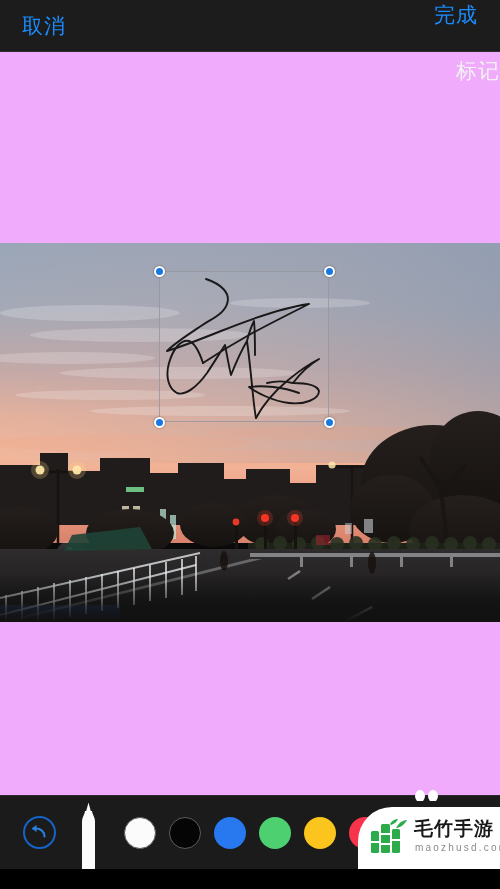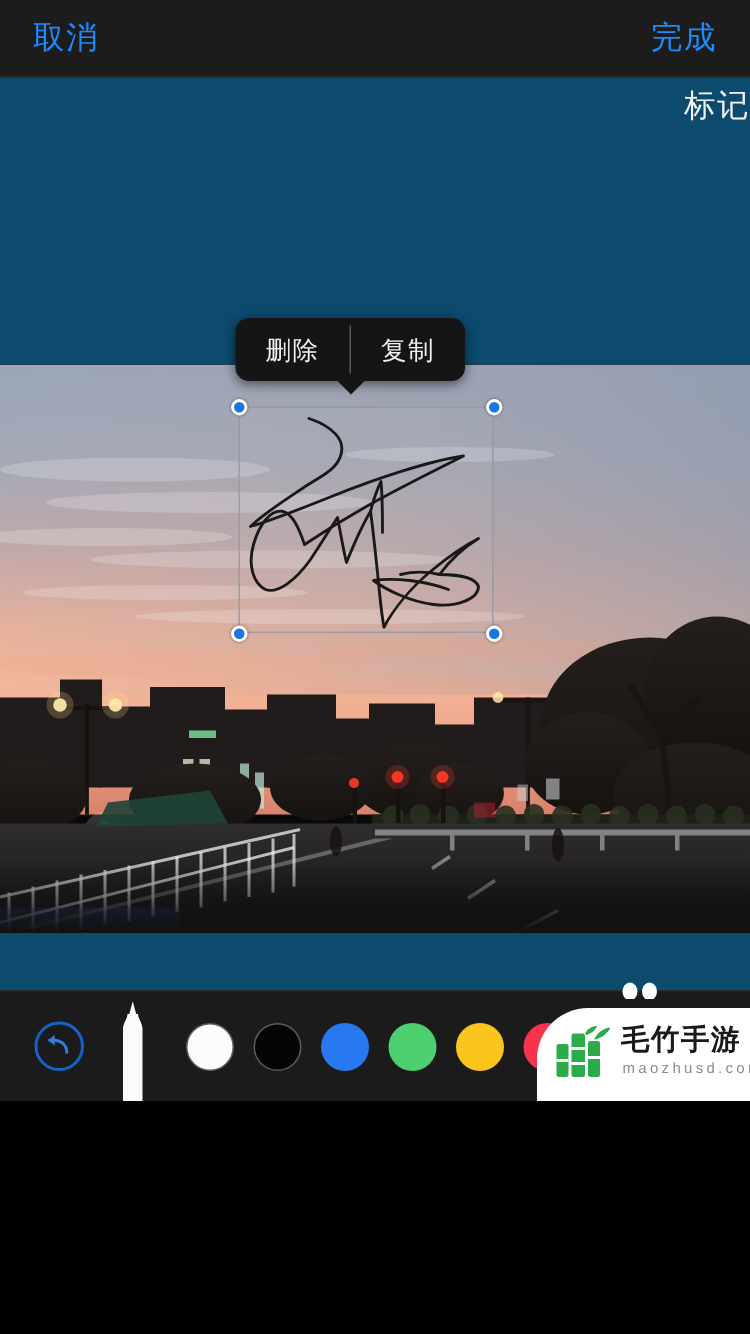--- a/index.html
+++ b/index.html
@@ -4,22 +4,22 @@
 <style>
   * { box-sizing: border-box; margin: 0; padding: 0; }
   html, body {
     width: 500px; height: 889px;
     background: #000;
     font-family: "Liberation Sans", "DejaVu Sans", sans-serif;
     overflow: hidden;
   }
   #app {
     position: relative;
-    width: 500px; height: 734px;
-    background: #0c4a6e;
+    width: 500px; height: 869px;
+    background: #f0abfc;
     overflow: hidden;
   }
 
   
   #navbar {
     position: absolute; left: 0; top: 0;
     width: 500px; height: 52px;
     background: #1c1c1c;
     border-bottom: 1px solid #2e2e2e;
   }
@@ -29,21 +29,21 @@
     line-height: 26px;
   }
   #nav-title {
     position: absolute; left: 0; top: 13px; width: 500px;
     text-align: right;
     font-size: 21px; color: #f2f2f2; letter-spacing: 1px;
     line-height: 26px;
     margin-top: 45px;
   }
   #nav-done {
-    position: absolute; right: 22px; top: 13px;
+    position: absolute; right: 22px; top: 2px;
     font-size: 21px; color: #1a8cff; letter-spacing: 1px;
     line-height: 26px;
   }
 
   
   #photo-wrap {
     position: absolute; left: 0; top: 243px;
     width: 500px; height: 379px;
     overflow: hidden;
     background: #0a0a0a;
@@ -397,26 +397,20 @@
       <path d="M134 112 C 126 110, 116 110, 108 112"></path>
     </g>
   </svg>
 
   <div id="selection-box"></div>
   <div class="sel-handle tl"></div>
   <div class="sel-handle tr"></div>
   <div class="sel-handle bl"></div>
   <div class="sel-handle br"></div>
 
-  <div id="context-menu">
-    <div class="ctx-item">删除</div>
-    <div id="ctx-divider"></div>
-    <div class="ctx-item">复制</div>
-    <div id="ctx-tail"></div>
-  </div>
 
   <div id="toolbar">
 
     <div id="undo-button">
       <svg width="19" height="19" viewBox="0 0 19 19">
         <path d="M14.5 13.5 C 14.5 8.5, 10.5 5.5, 6 5.5 L 3 5.5" fill="none" stroke="#2a7fe0" stroke-width="2" stroke-linecap="round"></path>
         <path d="M6.5 1.8 L 2.2 5.5 L 6.5 9.2 Z" fill="#2a7fe0"></path>
       </svg>
     </div>
 

